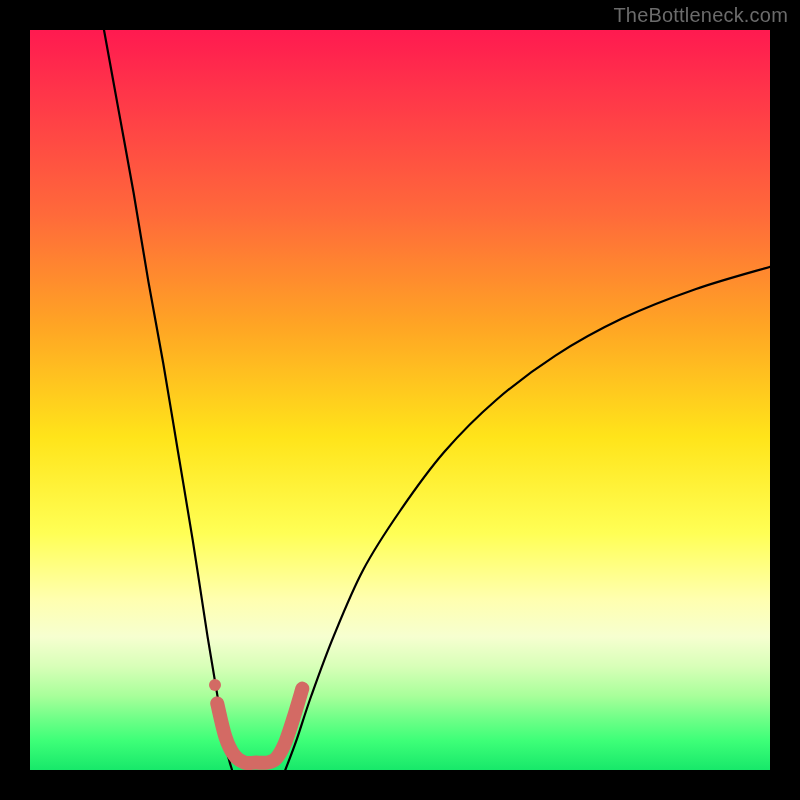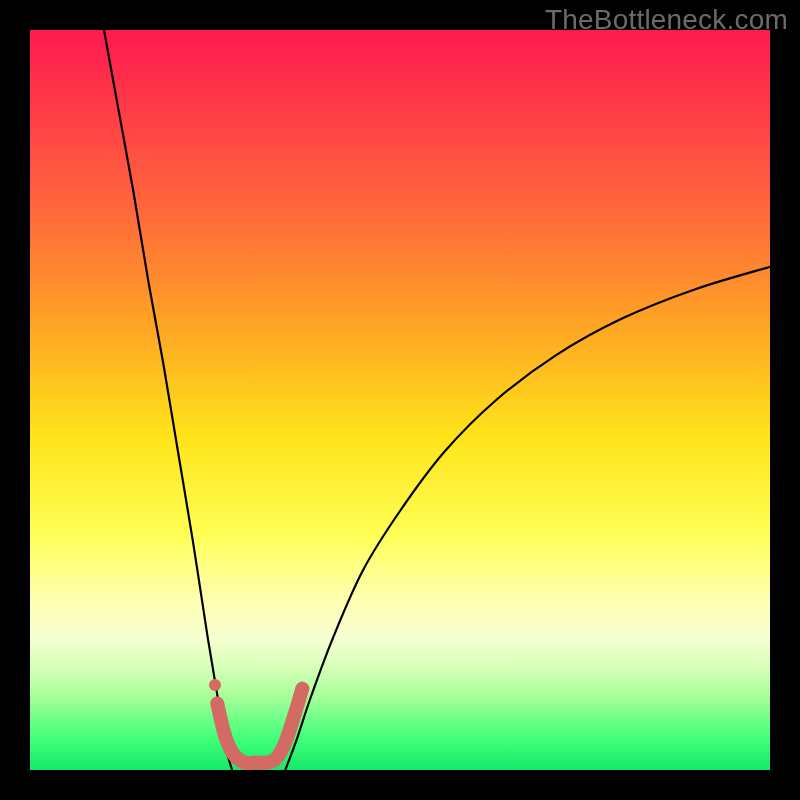--- a/index.html
+++ b/index.html
@@ -46,21 +46,21 @@
     left: 0;
     top: 0;
     width: 740px;
     height: 740px;
   }
   .watermark {
     position: absolute;
     top: 4px;
     right: 12px;
     color: #6b6b6b;
-    font-size: 28px;
+    font-size: 20px;
     letter-spacing: 0.2px;
   }
 </style>
 </head>
 <body>
 
 <div class="frame">
   <div class="plot">
     <svg class="curves" viewBox="0 0 740 740">
       <g>

